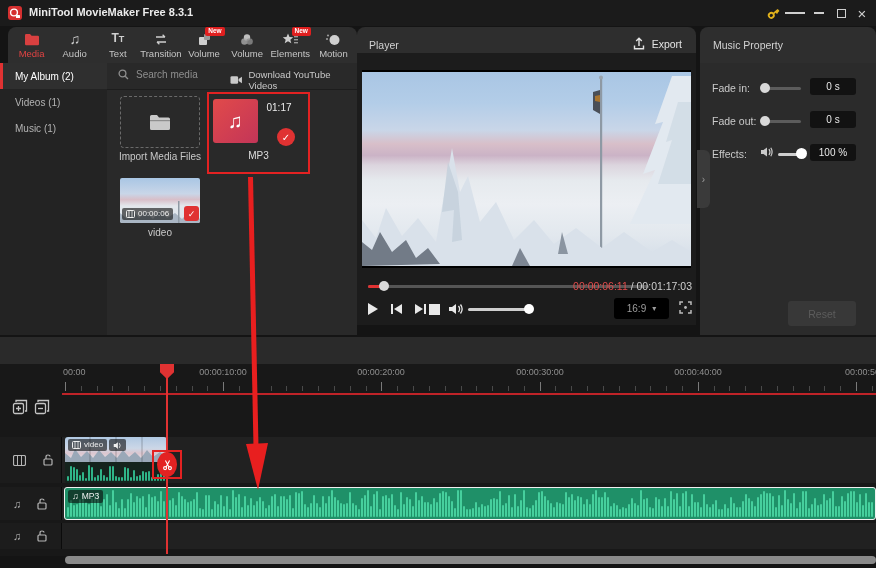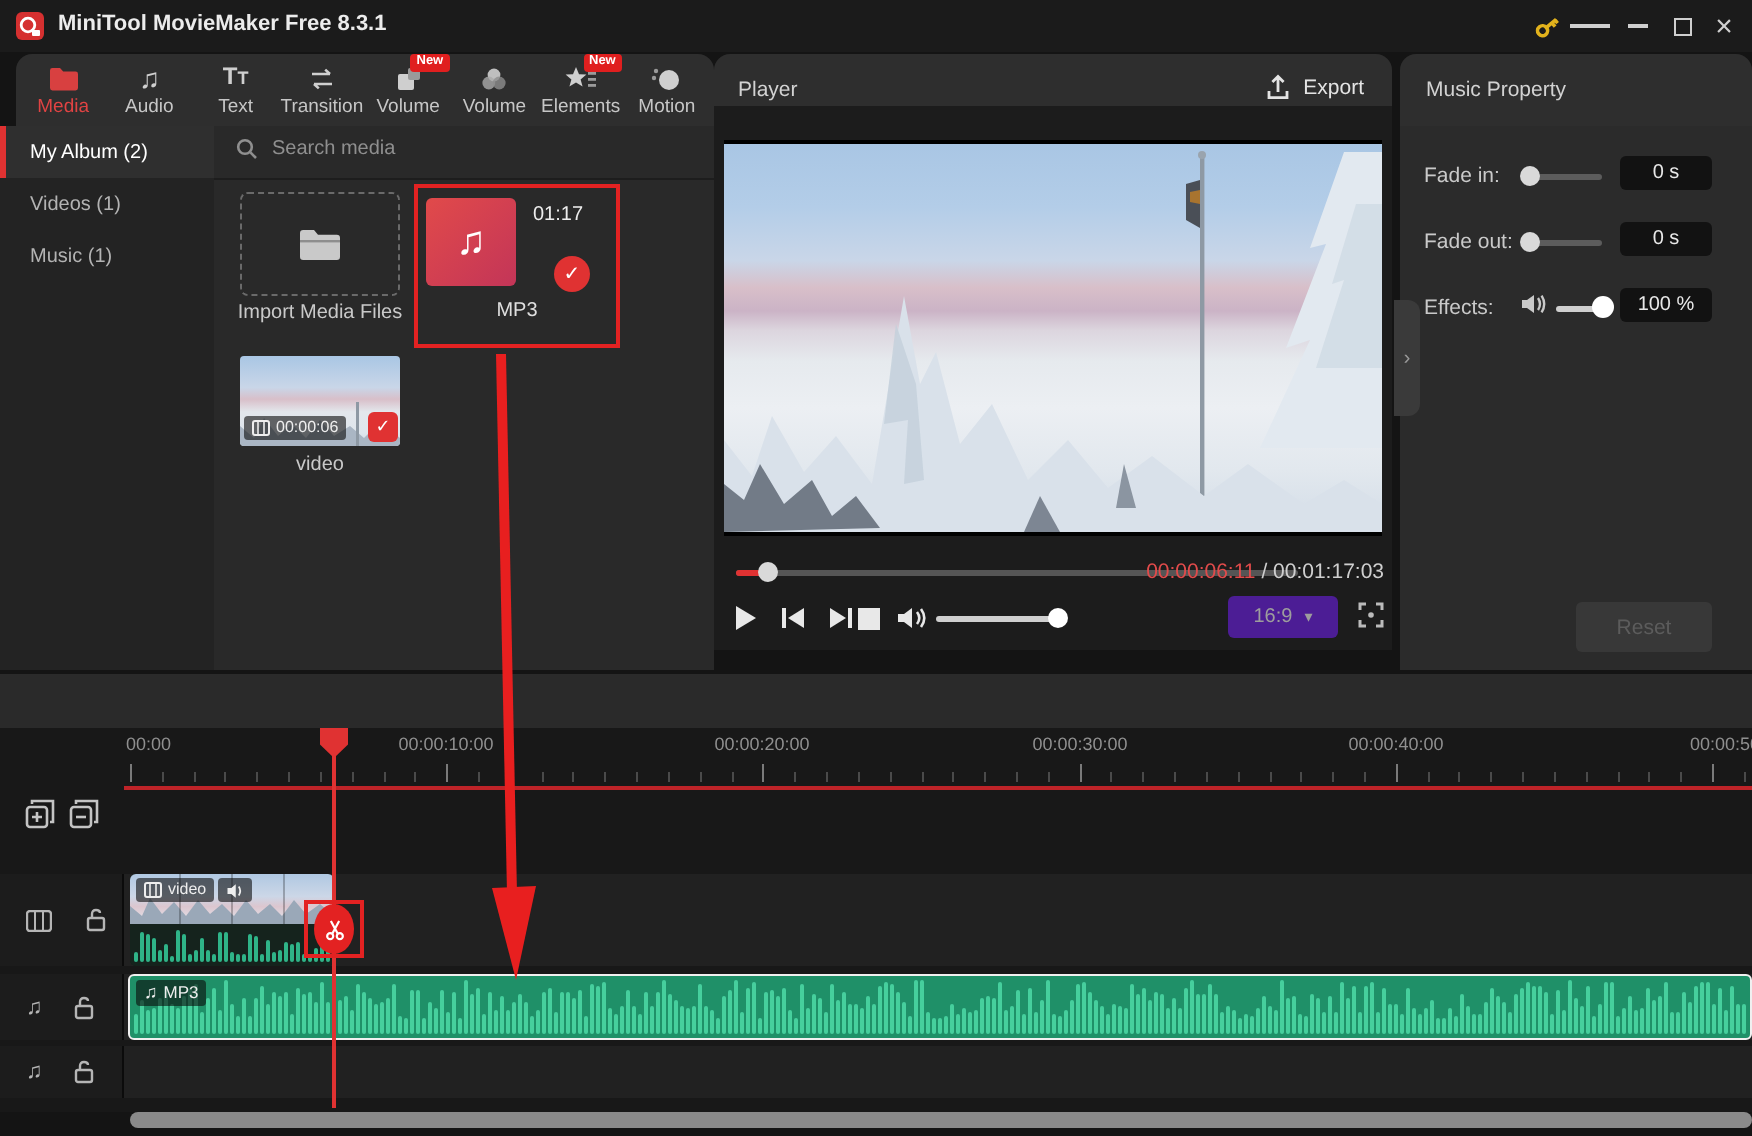--- a/index.html
+++ b/index.html
@@ -38,21 +38,21 @@
   .minithumb{background:linear-gradient(180deg,#a9c6e4 0%,#c9d6e8 35%,#d8bfc9 48%,#e3e7ec 62%,#dfe6ed 85%,#cfd9e4 100%)}
   
   .playerpanel{left:357px;top:53px;width:339px;height:272px;background:#1c1c1c}
   .preview{left:5px;top:17px;width:329px;height:198px;background:#000;overflow:hidden}
   .scene{position:absolute;inset:2px 0;background:linear-gradient(180deg,#a9c6e4 0%,#b3cde8 16%,#c9d6e8 30%,#d8bfc9 37%,#cbb3c6 43%,#dcd5de 48%,#e6eaee 56%,#eceff3 68%,#e2e8ee 84%,#d2dce7 100%)}
   .seektrack{height:3px;background:#555;border-radius:2px}
   .seekfill{height:3px;background:#e03232;border-radius:2px}
   .knob{border-radius:50%;background:#d9d9d9}
   .timetext{font-size:10.5px;white-space:nowrap}
   .ctl{color:#e0e0e0;cursor:pointer}
-  .aspectbox{background:#4c1d95;border-radius:3px;color:#9d9d9d;font-size:10px;display:flex;align-items:center;justify-content:center;gap:6px;cursor:pointer}
+  .aspectbox{background:#000000;border-radius:3px;color:#9d9d9d;font-size:10px;display:flex;align-items:center;justify-content:center;gap:6px;cursor:pointer}
   
   .proppanel{left:700px;top:63px;width:176px;height:272px;background:#2b2b2b}
   .proplabel{font-size:10.5px;color:#c9c9c9}
   .valbox{background:#121212;border-radius:3px;color:#e8e8e8;font-size:10px;display:flex;align-items:center;justify-content:center}
   .slidetrack{height:3px;background:#5c5c5c;border-radius:2px}
   .resetbtn{background:#383838;border-radius:3px;color:#5c5c5c;font-size:10.5px;display:flex;align-items:center;justify-content:center;cursor:pointer}
   .collapsetab{left:697px;top:150px;width:13px;height:58px;background:#3a3a3a;border-radius:0 6px 6px 0;display:flex;align-items:center;justify-content:center;color:#9a9a9a;font-size:10px;cursor:pointer}
   
   .tltoolbar{left:0;top:337px;width:876px;height:27px;background:#2a2a2a}
   .tbicon{top:343px;width:16px;height:16px;display:flex;align-items:center;justify-content:center;cursor:pointer}
@@ -195,20 +195,27 @@
   </div>
 
   <div class="a mediapanel">
     <div class="a mediabar">
       <span class="a flex" style="left:11px;top:6px;gap:7px;cursor:text">
         <svg width="11" height="11" viewBox="0 0 11 11">
             <circle cx="4.5" cy="4.5" r="3.4" fill="none" stroke="#8f8f8f" stroke-width="1.3"></circle>
             <path d="M7.2 7.2 L10 10" stroke="#8f8f8f" stroke-width="1.3"></path>
           </svg>
         <span style="font-size:10px;color:#8f8f8f">Search media</span>
+      </span>
+      <span class="a flex" style="left:123px;top:6px;gap:6px;cursor:pointer">
+        <svg width="13" height="10" viewBox="0 0 13 10">
+            <rect x="0.5" y="1" width="8" height="8" rx="1.5" fill="#c9c9c9"></rect>
+            <path d="M9 4 L12.5 1.5 V8.5 L9 6 Z" fill="#c9c9c9"></path>
+          </svg>
+        <span style="font-size:9.5px;color:#c9c9c9">Download YouTube Videos</span>
       </span>
     </div>
 
     <div class="a dashbox">
       <svg width="22" height="17" viewBox="0 0 22 17">
           <path d="M1 2.6 Q1 1 2.6 1 H8 L10 3.4 H19.4 Q21 3.4 21 5 V14.4 Q21 16 19.4 16 H2.6 Q1 16 1 14.4 Z" fill="#c9c9c9"></path>
           <rect x="1" y="6" width="20" height="1.2" fill="#8e8e8e"></rect>
         </svg>
     </div>
     <div class="a" style="left:0px;top:88px;width:106px;text-align:center;font-size:10px;color:#c9c9c9">Import Media Files</div>

